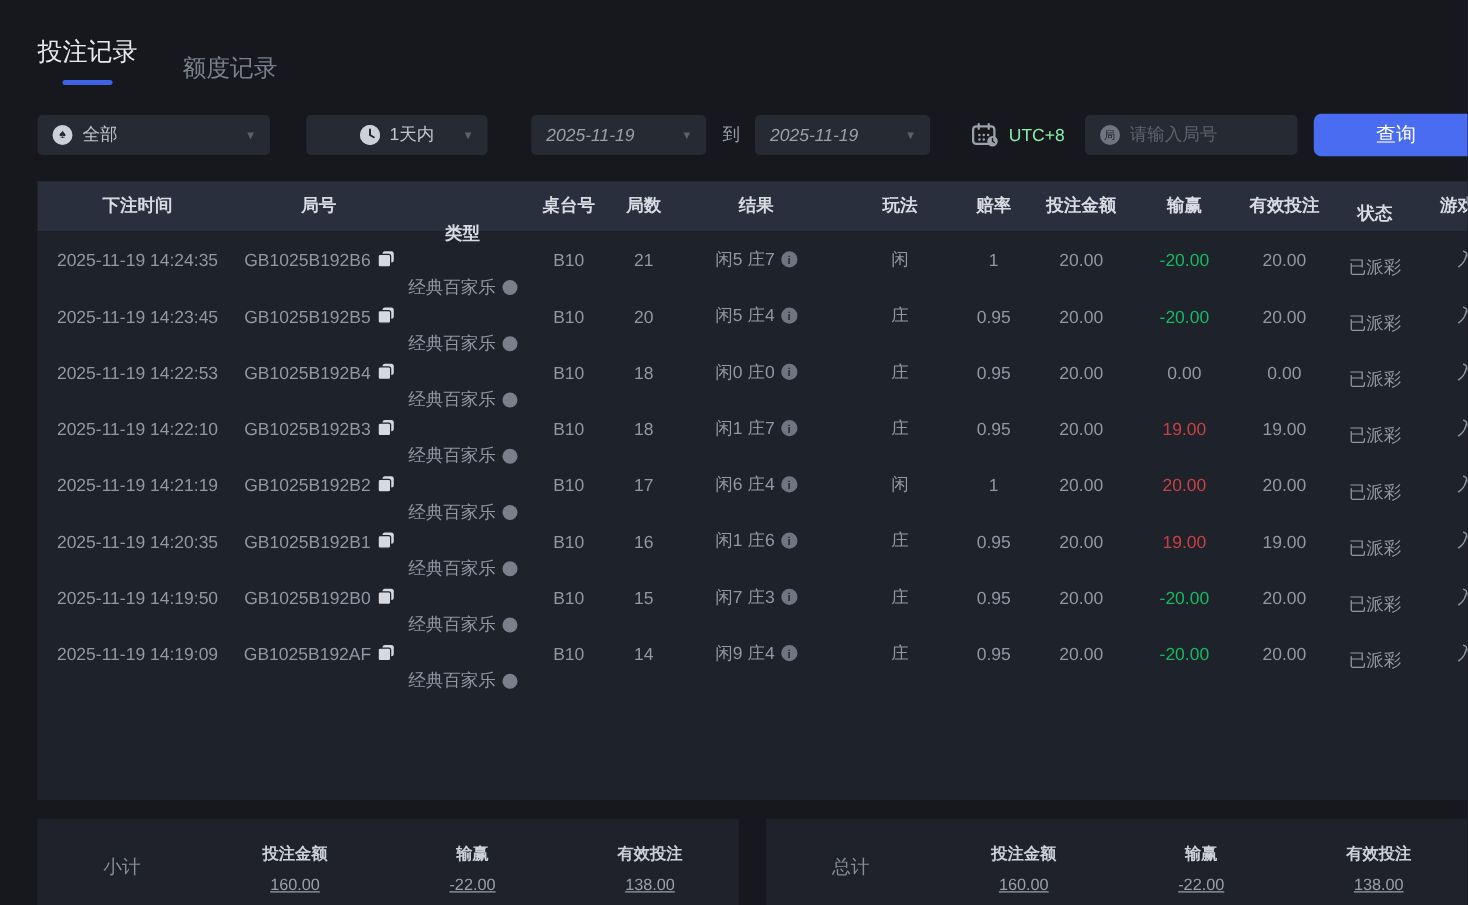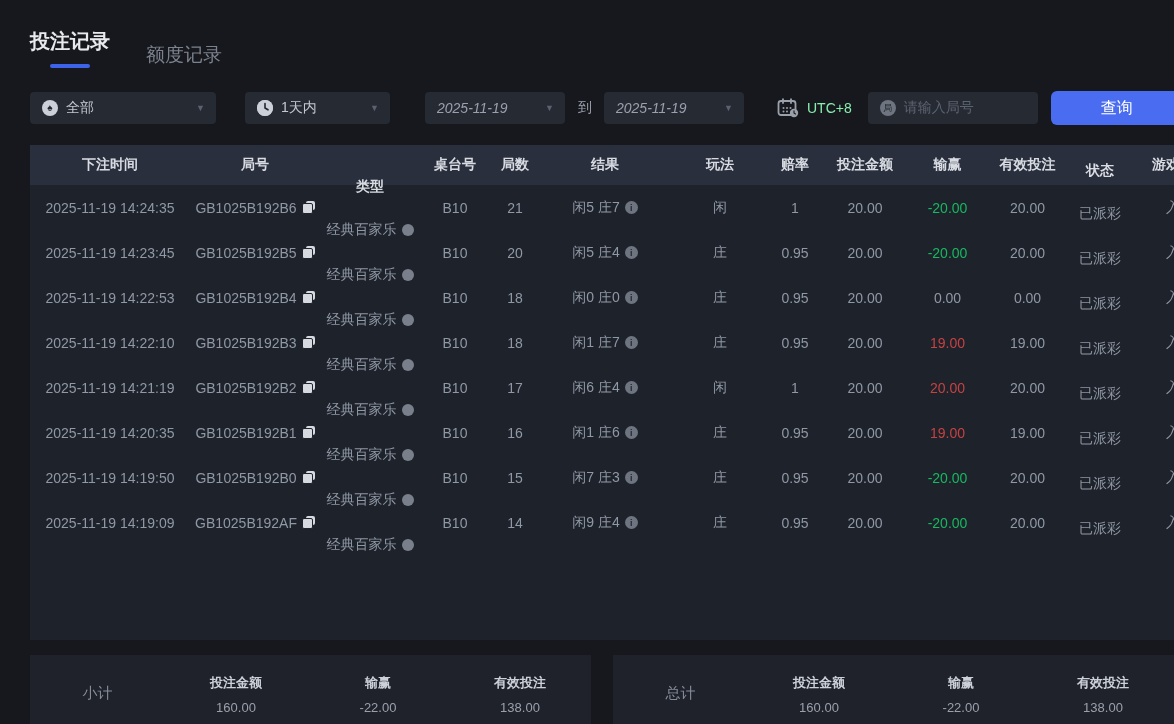--- a/index.html
+++ b/index.html
@@ -6,38 +6,38 @@
   html,body { width:1174px; height:724px; overflow:hidden; }
   body {
     background:#17181d;
     font-family:"Liberation Sans","DejaVu Sans",sans-serif;
     position:relative;
     color:#9098a4;
   }
   
   .tabs { position:absolute; top:28px; left:30px; display:flex; gap:36px; align-items:flex-end; }
   .tab { font-size:19px; color:#7b828e; cursor:pointer; text-align:center; }
-  .tab.active .tab-label { color:#e8eaee; font-weight:bold; font-size:20px; }
+  .tab.active .tab-label { color:#e8eaee; font-weight:normal; font-size:20px; }
   .tab-underline { height:4px; width:40px; background:#3d63e8; border-radius:2px; margin:9px auto 0; }
   
   .filters { position:absolute; top:91px; left:30px; display:flex; align-items:center; }
   .select, .text-input {
     height:32px; background:#262a33; border-radius:4px;
     display:flex; align-items:center; padding:0 12px; position:relative;
     font-size:14px; cursor:pointer;
   }
   .sel-text { color:#c3c8d0; }
   .date-text { color:#9aa0ac;font-style:italic; }
   .chev { position:absolute; right:11px; font-size:9px; color:#5a6170; pointer-events:none; }
   .circle-ic {
     width:16px; height:16px; border-radius:50%; background:#ccd1d9; color:#23262c;
     display:flex; align-items:center; justify-content:center;
     font-size:10px; line-height:1; margin-right:8px; flex:0 0 auto;
   }
-  .w186{width:186px;margin-right:29px;} .w145{width:145px;margin-right:35px;}
+  .w186{width:186px;margin-right:29px;} .w145{width:145px;margin-right:35px;justify-content:center;}
   .wdate1{width:140px;margin-right:13px;} .wdate2{width:140px;margin-right:33px;}
   .to-label{ color:#9aa0ac; font-size:14px; margin-right:12px; }
   .tz { display:flex; align-items:center; gap:8px; margin-right:16px; color:#86efac; font-size:14px; }
   .tz svg { display:block; }
   .text-input { width:170px; margin-right:13px; cursor:text; }
   .input-badge {
     width:16px; height:16px; border-radius:50%; background:#6e7581; color:#23262c;
     display:flex; align-items:center; justify-content:center; font-size:9px; margin-right:8px; flex:0 0 auto;
   }
   .placeholder { color:#5c6370; }
@@ -65,21 +65,21 @@
   .dot-ic { width:12px; height:12px; border-radius:50%; background:#79808b; display:inline-block; }
   .info-ic { width:13px; height:13px; border-radius:50%; background:#6e7580; color:#262a31;
              display:inline-flex; align-items:center; justify-content:center;
              font-size:9px; font-weight:bold; cursor:pointer; }
   
   .footer { position:absolute; top:655px; left:30px; width:1144px; display:flex; gap:22px; }
   .panel { flex:1; height:80px; background:#1f222a; display:flex; padding-top:19px; }
   .panel-label { width:135px; text-align:center; color:#868d99; font-size:15px; padding-top:10px; }
   .stat { flex:1; text-align:center; }
   .stat-title { color:#ccd0d8; font-size:13px; font-weight:bold; margin-bottom:8px; }
-  .stat-value { color:#9aa0ab; font-size:13px; }
+  .stat-value { color:#9aa0ab; font-size:13px;text-decoration:underline; }
 </style>
 </head>
 <body>
 
 <div class="tabs">
   <div class="tab active">
     <div class="tab-label">投注记录</div>
     <div class="tab-underline"></div>
   </div>
   <div class="tab">

